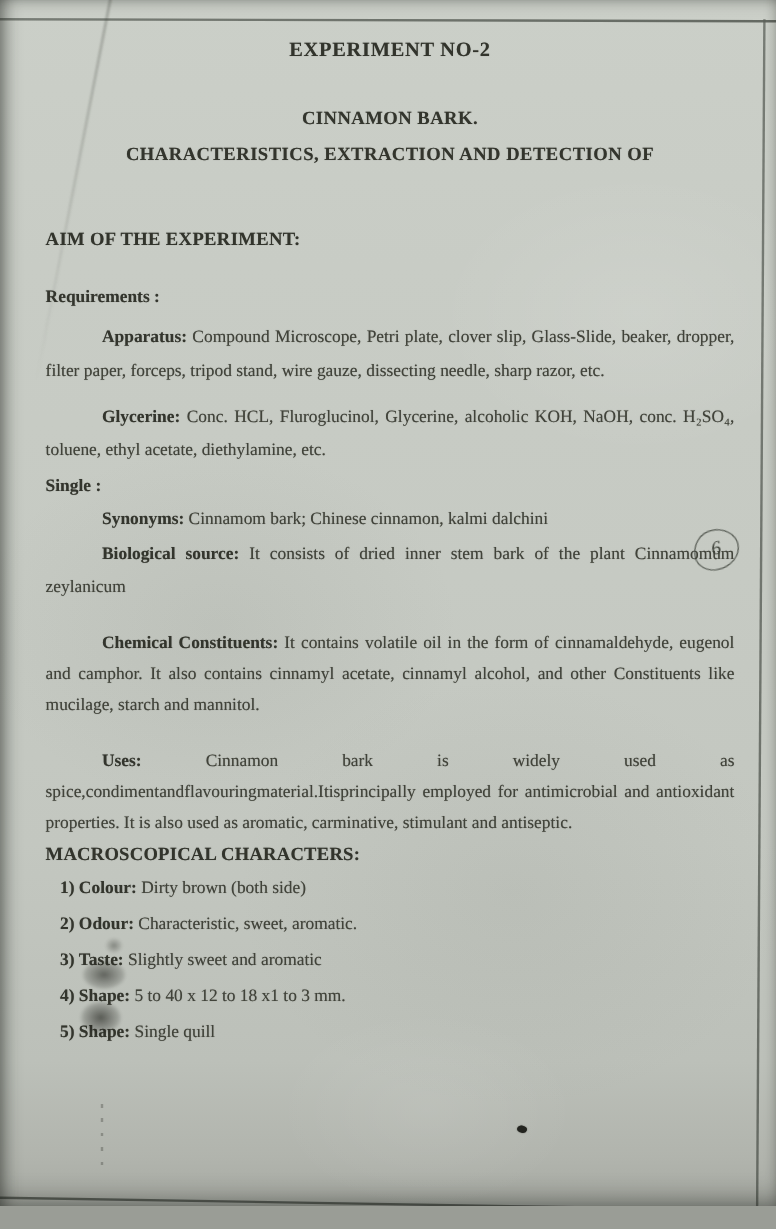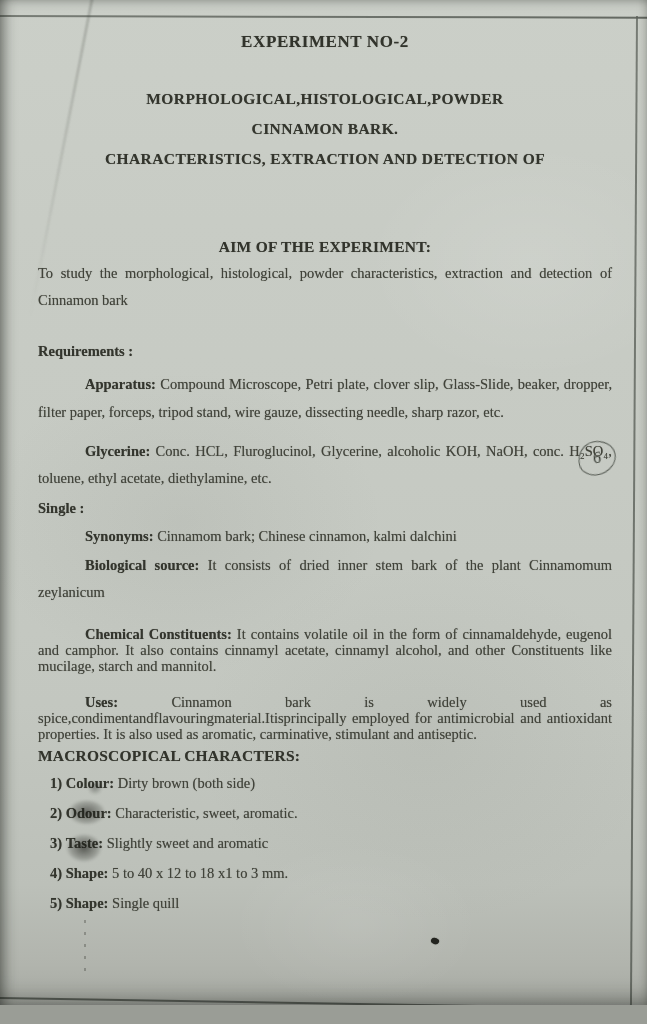--- a/index.html
+++ b/index.html
@@ -37,30 +37,30 @@
   
   .content{
     position:absolute;left:38px;right:35px;top:0;color:#41433a;
     filter:blur(0.25px);
     text-shadow:0 0 0.7px rgba(58,60,52,0.55);
   }
   .title{margin:30px 0 0;text-align:center;font-size:17px;line-height:24px;
     font-weight:bold;color:#32342c;letter-spacing:0.6px;}
   .subtitle{margin-top:30px;text-align:center;font-weight:bold;color:#33352d;
     font-size:15.5px;line-height:30px;letter-spacing:0.4px;}
-  .aim-heading{margin:62px 0 0;font-size:15.5px;line-height:22px;font-weight:bold;
-    color:#32342c;letter-spacing:0.3px;text-align:center;}
+  .aim-heading{margin:45px 0 0;font-size:15.5px;line-height:22px;font-weight:bold;
+    color:#32342c;letter-spacing:0.3px;}
   .body{margin:2px 0 0;font-size:14.5px;line-height:27px;text-align:justify;}
   .req-heading{margin:26px 0 0;font-size:14.5px;line-height:22px;font-weight:bold;color:#33352d;}
   .mt-app{margin-top:8px;line-height:28px;}
   .mt-chem{margin-top:12px;}
   .theory-heading{margin:5px 0 0;font-size:14.5px;line-height:22px;font-weight:bold;color:#33352d;}
   .cinnamon-heading{margin:3px 0 0;font-size:14.5px;line-height:22px;font-weight:bold;color:#33352d;}
   .mt-syn{margin-top:4px;}
-  .lh26{line-height:16px;margin-top:20px;}
+  .lh26{line-height:26px;margin-top:20px;}
   .indent{text-indent:47px;}
   .lbl{font-weight:bold;color:#33352d;}
   .macro-heading{margin:3px 0 0;font-size:15.5px;line-height:22px;font-weight:bold;
     color:#32342c;letter-spacing:0.2px;}
   .mlist{margin-top:4px;padding-left:12px;position:relative;}
   .mitem{font-size:14.5px;line-height:25px;margin-bottom:5px;}
   .num{font-weight:bold;color:#33352d;}
   
   .circle-6{position:absolute;left:578px;top:441px;width:36px;height:32px;
     border:1.7px solid rgba(58,62,55,0.8);
@@ -90,27 +90,25 @@
   <div class="frame-top"></div>
   <div class="frame-right"></div>
   <div class="frame-bottom"></div>
   <div class="crease"></div>
 
   <div class="content">
 
     <h1 class="title">EXPERIMENT NO-2</h1>
 
     <div class="subtitle">
-      <div>MORPHOLOGICAL,HISTOLOGICAL,POWDER</div>
       <div>CINNAMON BARK.</div>
       <div>CHARACTERISTICS, EXTRACTION AND DETECTION OF</div>
     </div>
 
     <h2 class="aim-heading">AIM OF THE EXPERIMENT:</h2>
-    <p class="body">To study the morphological, histological, powder characteristics, extraction and detection of Cinnamon bark</p>
 
     <h3 class="req-heading">Requirements :</h3>
 
     <p class="body indent mt-app"><b class="lbl">Apparatus:</b> <span>Compound Microscope, Petri plate, clover slip, Glass-Slide, beaker, dropper, filter  paper, forceps, tripod stand, wire gauze, dissecting needle, sharp razor, etc.</span></p>
 
     <p class="body indent mt-chem"><b class="lbl">Glycerine:</b> <span>Conc. HCL, Fluroglucinol, Glycerine, alcoholic KOH, NaOH, conc. H₂SO₄, toluene, ethyl acetate, diethylamine, etc.</span></p>
 
     <h3 class="theory-heading">Single :</h3>
 
     <p class="body indent mt-syn"><b class="lbl">Synonyms:</b> <span>Cinnamom bark; Chinese cinnamon, kalmi dalchini</span></p>

